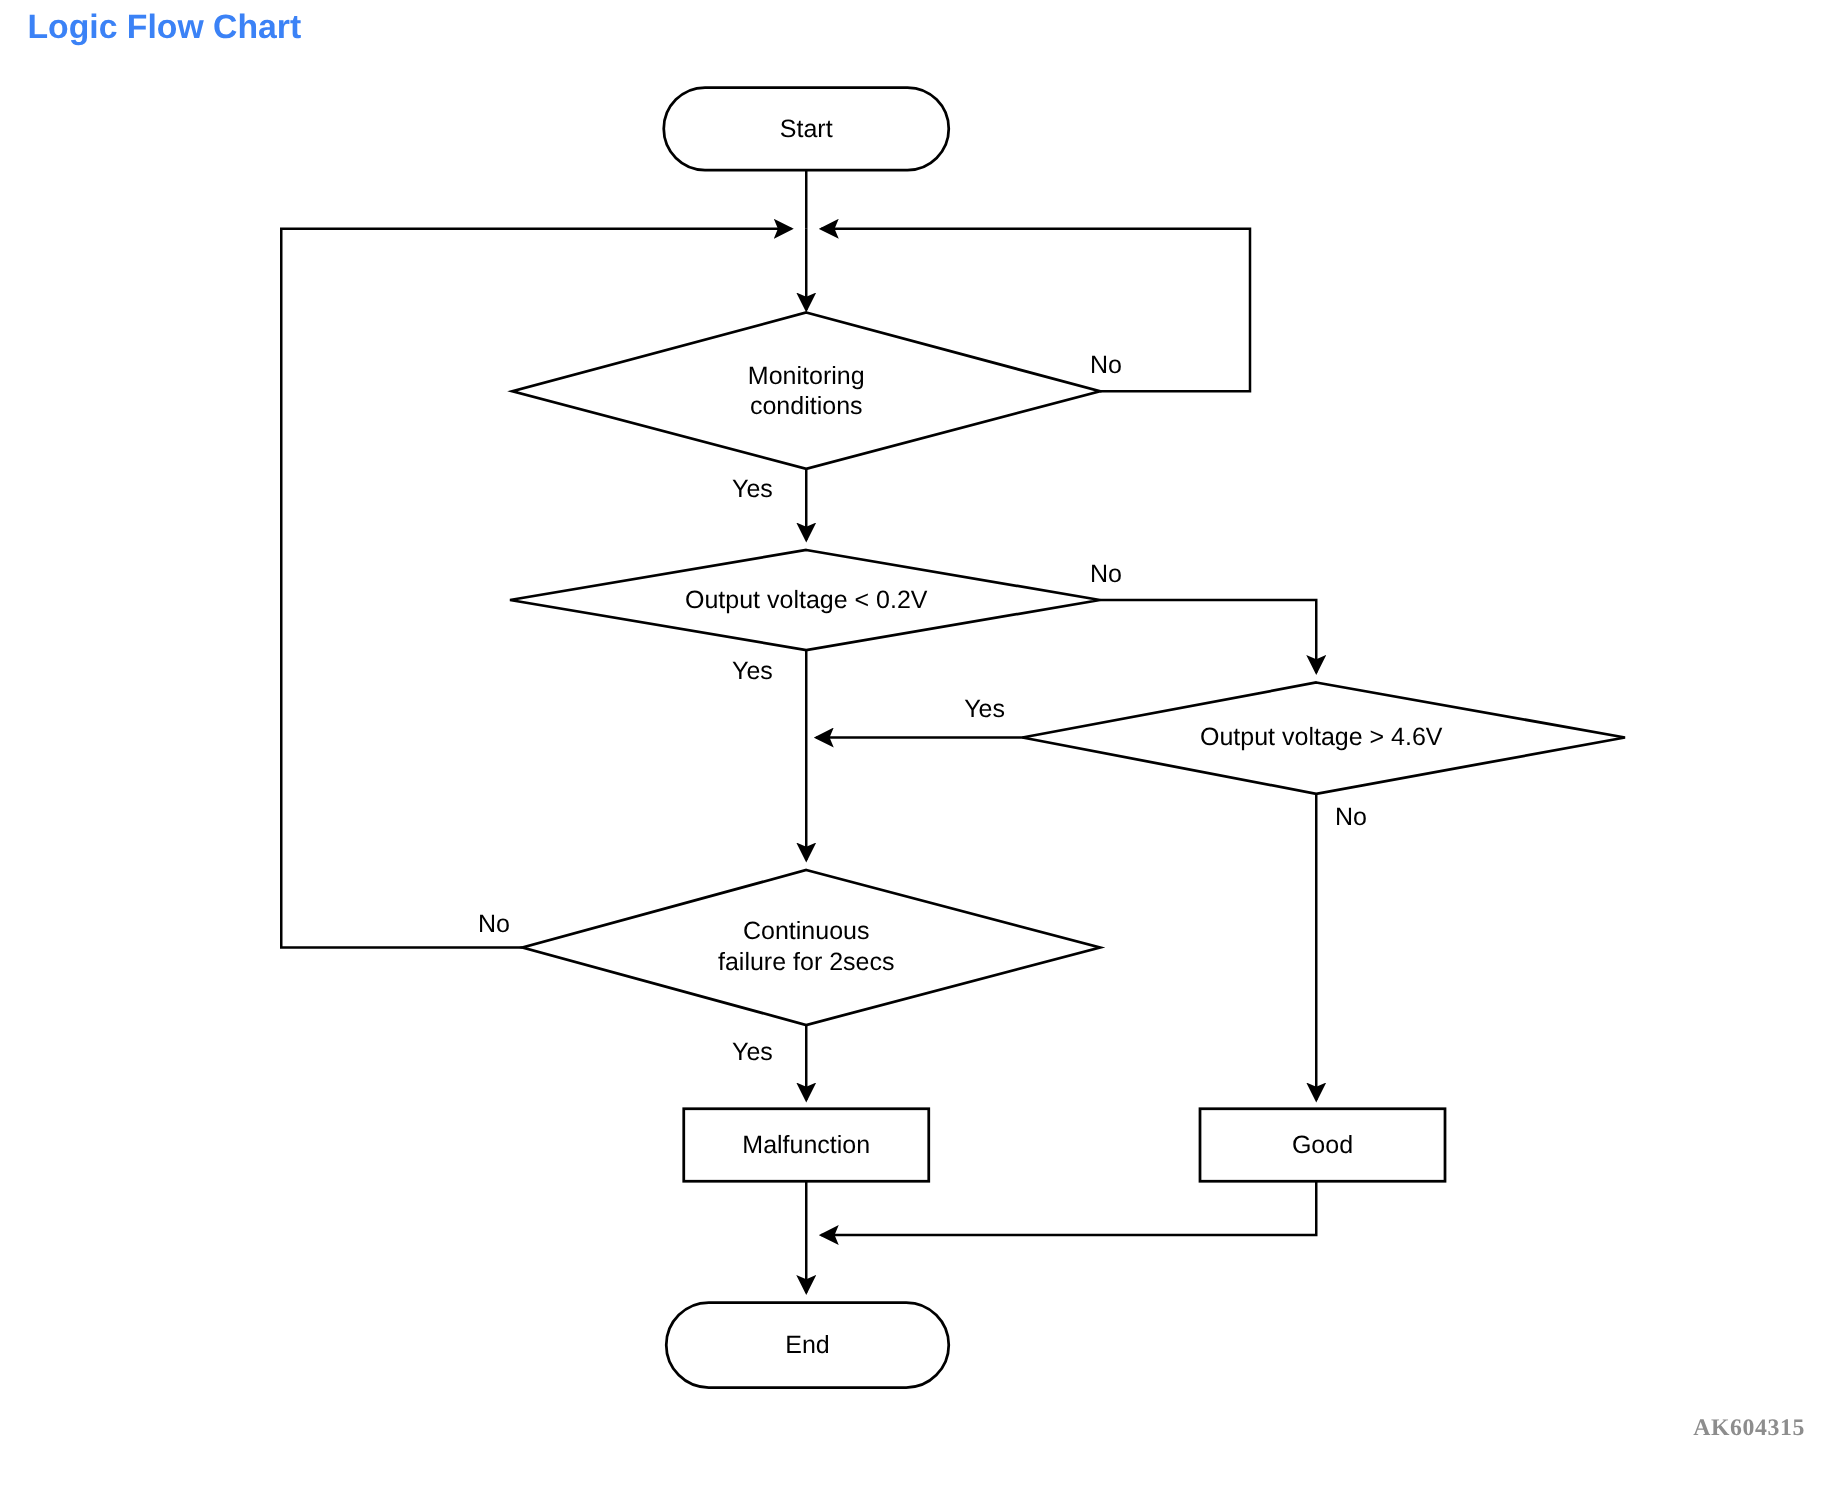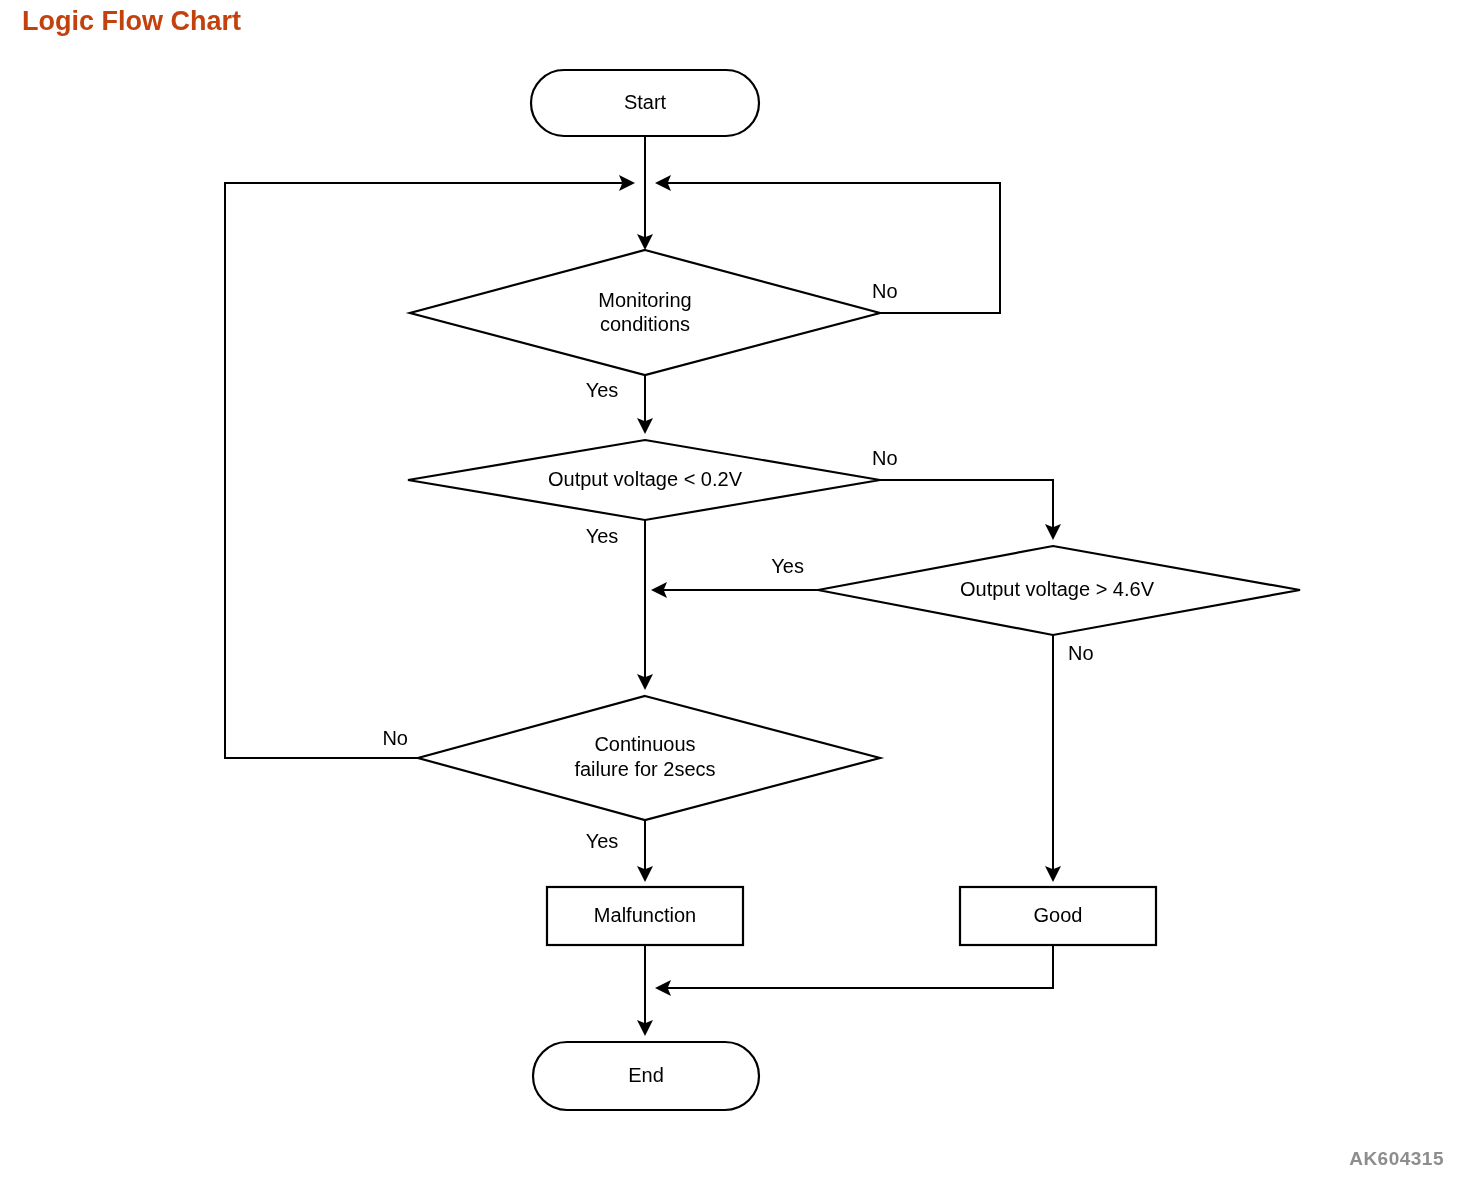--- a/index.html
+++ b/index.html
@@ -13,40 +13,41 @@
     position: relative;
     font-family: "Liberation Sans", sans-serif;
     overflow: hidden;
   }
   #page-title {
     position: absolute;
     left: 22px;
     top: 6px;
     font-size: 27px;
     font-weight: bold;
-    color: #c2410c;
+    color: #3b82f6;
     letter-spacing: 0px;
     white-space: nowrap;
   }
   #flow-canvas {
     position: absolute;
     left: 0;
     top: 0;
     width: 1472px;
     height: 1188px;
   }
   #figure-code {
     position: absolute;
     right: 28px;
-    bottom: 18px;
+    bottom: 34px;
     font-size: 19px;
     font-weight: bold;
     color: #8d8d8d;
     letter-spacing: 0.5px;
     white-space: nowrap;
+    font-family: Liberation Serif, serif;
   }
   .node-text {
     font-family: "Liberation Sans", sans-serif;
     font-size: 20px;
     fill: #000000;
     text-anchor: middle;
     dominant-baseline: middle;
   }
   .edge-label {
     font-family: "Liberation Sans", sans-serif;

